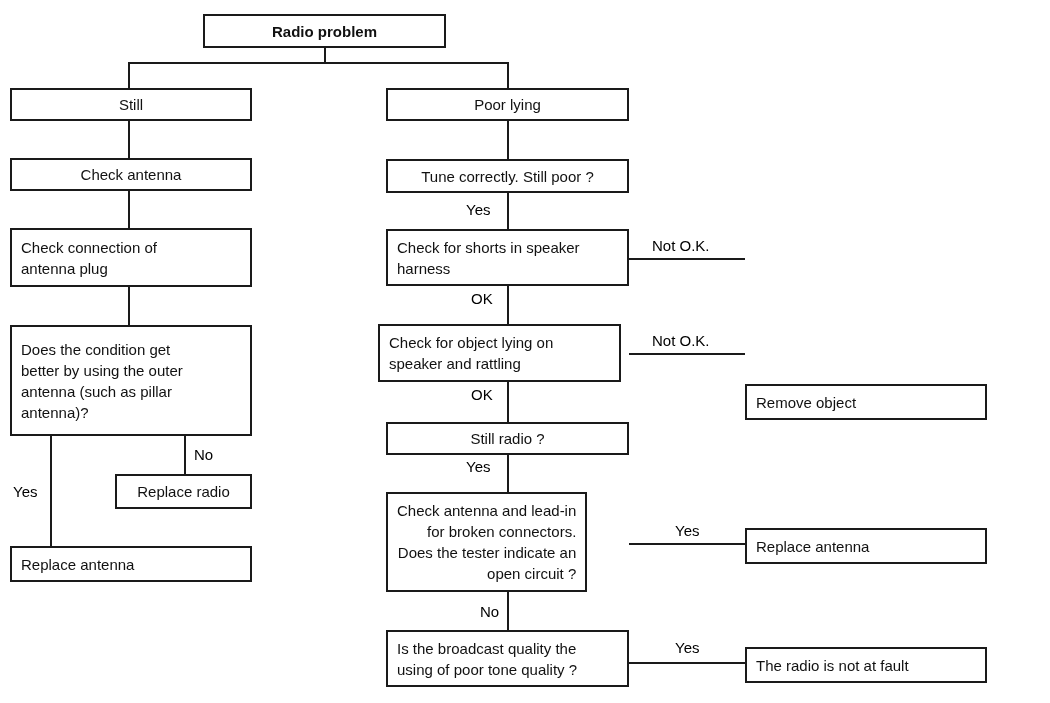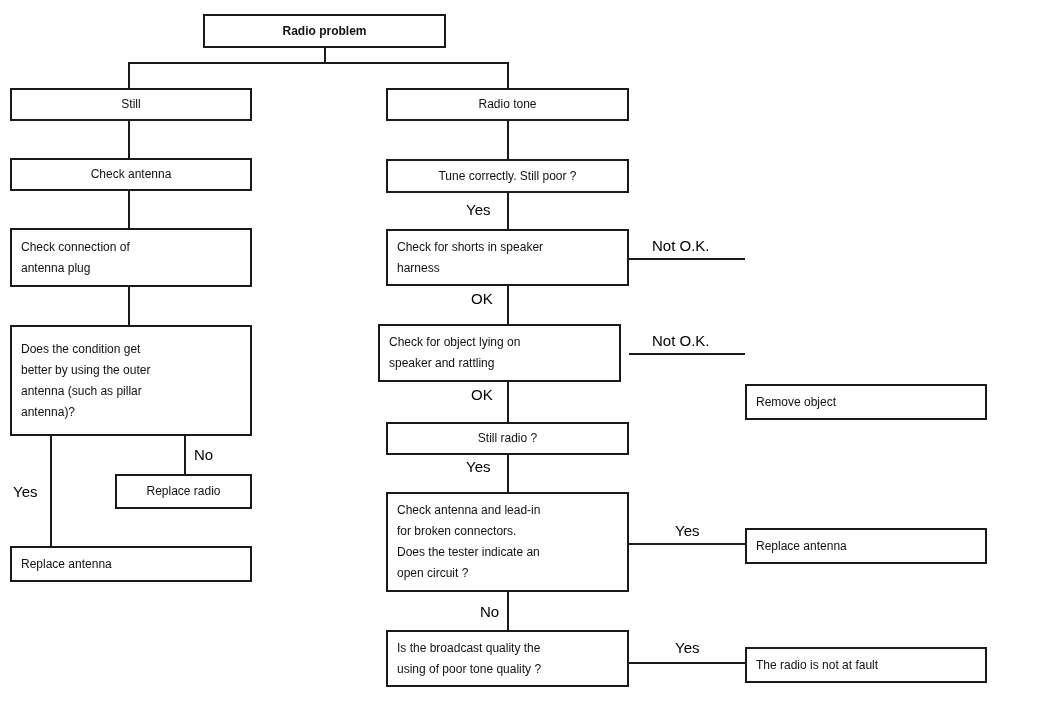--- a/index.html
+++ b/index.html
@@ -14,21 +14,21 @@
     background: #ffffff;
     font-family: "Liberation Sans", "DejaVu Sans", sans-serif;
     color: #111111;
     overflow: hidden;
   }
   .box {
     position: absolute;
     box-sizing: border-box;
     border: 2px solid #1a1a1a;
     background: #ffffff;
-    font-size: 12px;
+    font-size: 15px;
     line-height: 21px;
     display: flex;
     align-items: center;
     white-space: pre-line;
   }
   .box.center {
     justify-content: center;
     text-align: center;
     padding: 0 4px;
   }
@@ -85,28 +85,28 @@
   <div class="box center" style="left:10px;top:158px;width:242px;height:33px;">Check antenna</div>
   <div class="box left" style="left:10px;top:228px;width:242px;height:59px;">Check connection of
 antenna plug</div>
   <div class="box left" style="left:10px;top:325px;width:242px;height:111px;">Does the condition get
 better by using the outer
 antenna (such as pillar
 antenna)?</div>
   <div class="box center" style="left:115px;top:474px;width:137px;height:35px;">Replace radio</div>
   <div class="box left" style="left:10px;top:546px;width:242px;height:36px;">Replace antenna</div>
 
-  <div class="box center" style="left:386px;top:88px;width:243px;height:33px;">Radio tone</div>
+  <div class="box center" style="left:386px;top:88px;width:243px;height:33px;">Poor lying</div>
   <div class="box center" style="left:386px;top:159px;width:243px;height:34px;">Tune correctly. Still poor ?</div>
   <div class="box left" style="left:386px;top:229px;width:243px;height:57px;">Check for shorts in speaker
 harness</div>
   <div class="box left" style="left:378px;top:324px;width:243px;height:58px;">Check for object lying on
 speaker and rattling</div>
   <div class="box center" style="left:386px;top:422px;width:243px;height:33px;">Still radio ?</div>
-  <div class="box left" style="left:386px;top:492px;width:243px;height:100px;">Check antenna and lead-in
+  <div class="box left" style="left:386px;top:492px;width:201px;height:100px;text-align:right;">Check antenna and lead-in
 for broken connectors.
 Does the tester indicate an
 open circuit ?</div>
   <div class="box left" style="left:386px;top:630px;width:243px;height:57px;">Is the broadcast quality the
 using of poor tone quality ?</div>
 
   <div class="box left" style="left:745px;top:341px;width:242px;height:36px;margin-top:43px;">Remove object</div>
   <div class="box left" style="left:745px;top:528px;width:242px;height:36px;">Replace antenna</div>
   <div class="box left" style="left:745px;top:647px;width:242px;height:36px;">The radio is not at fault</div>
 

